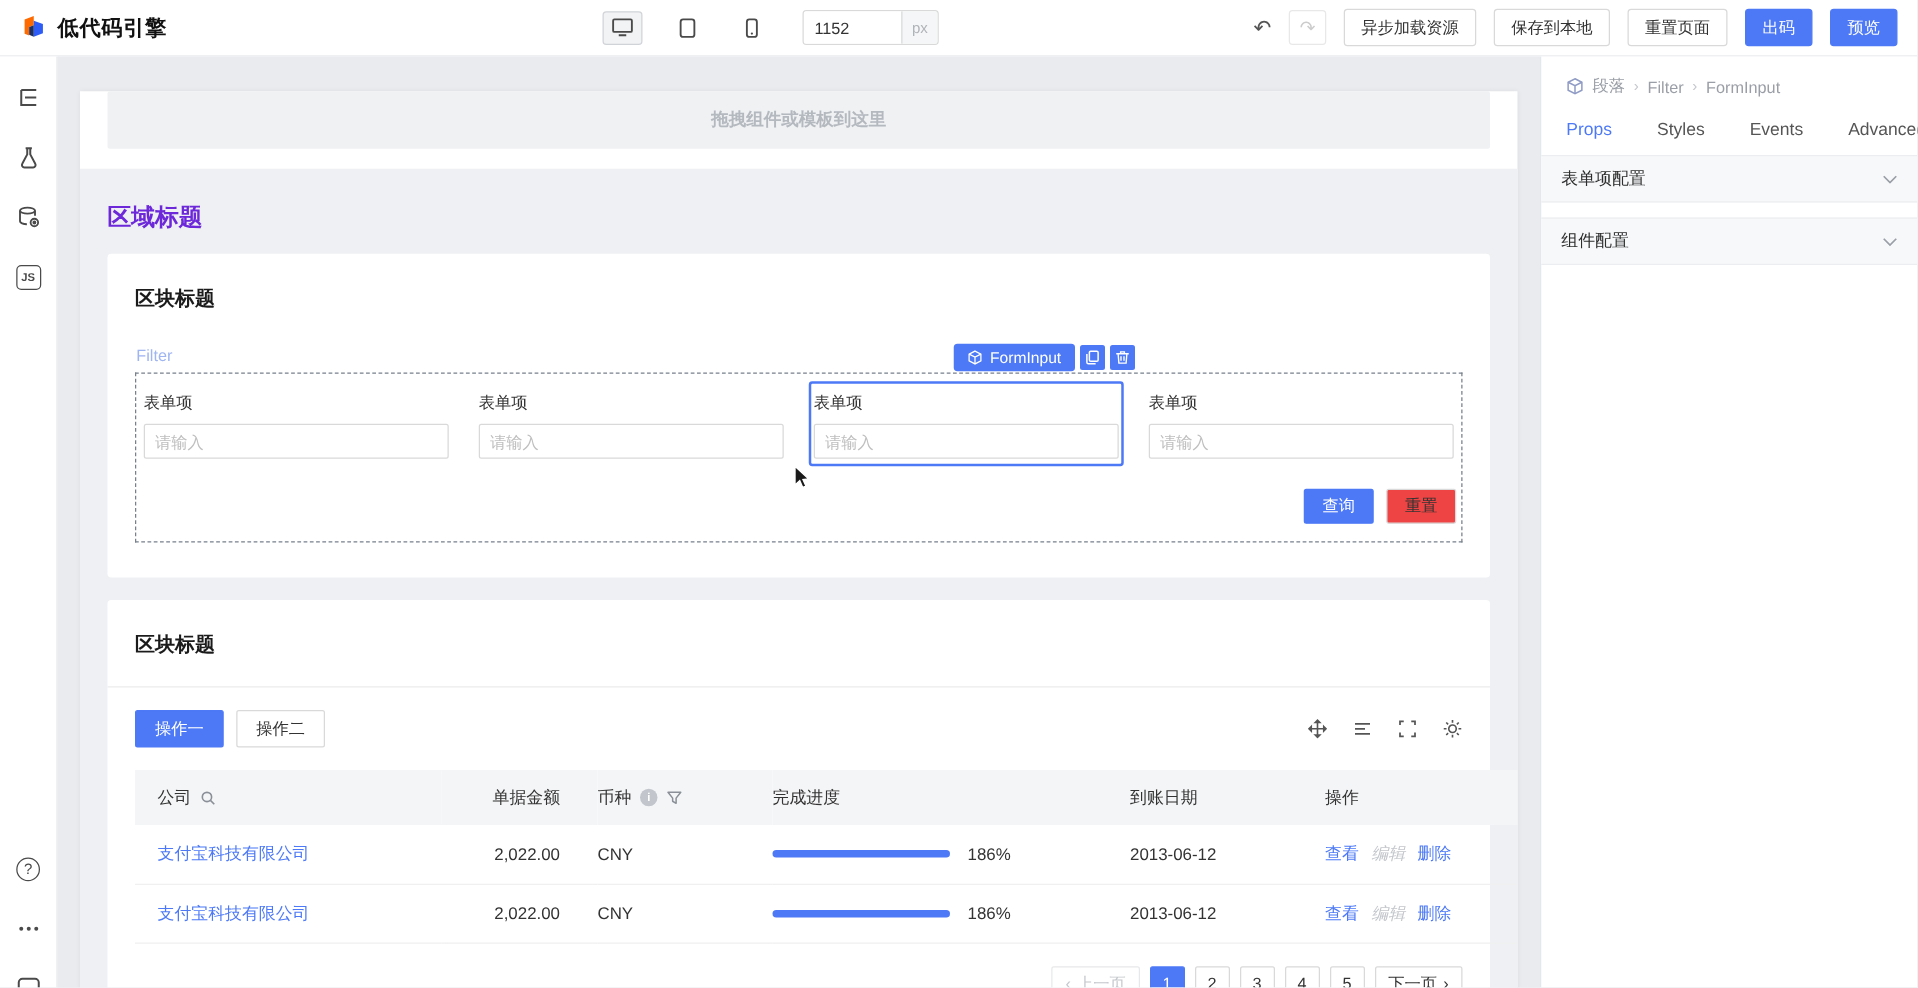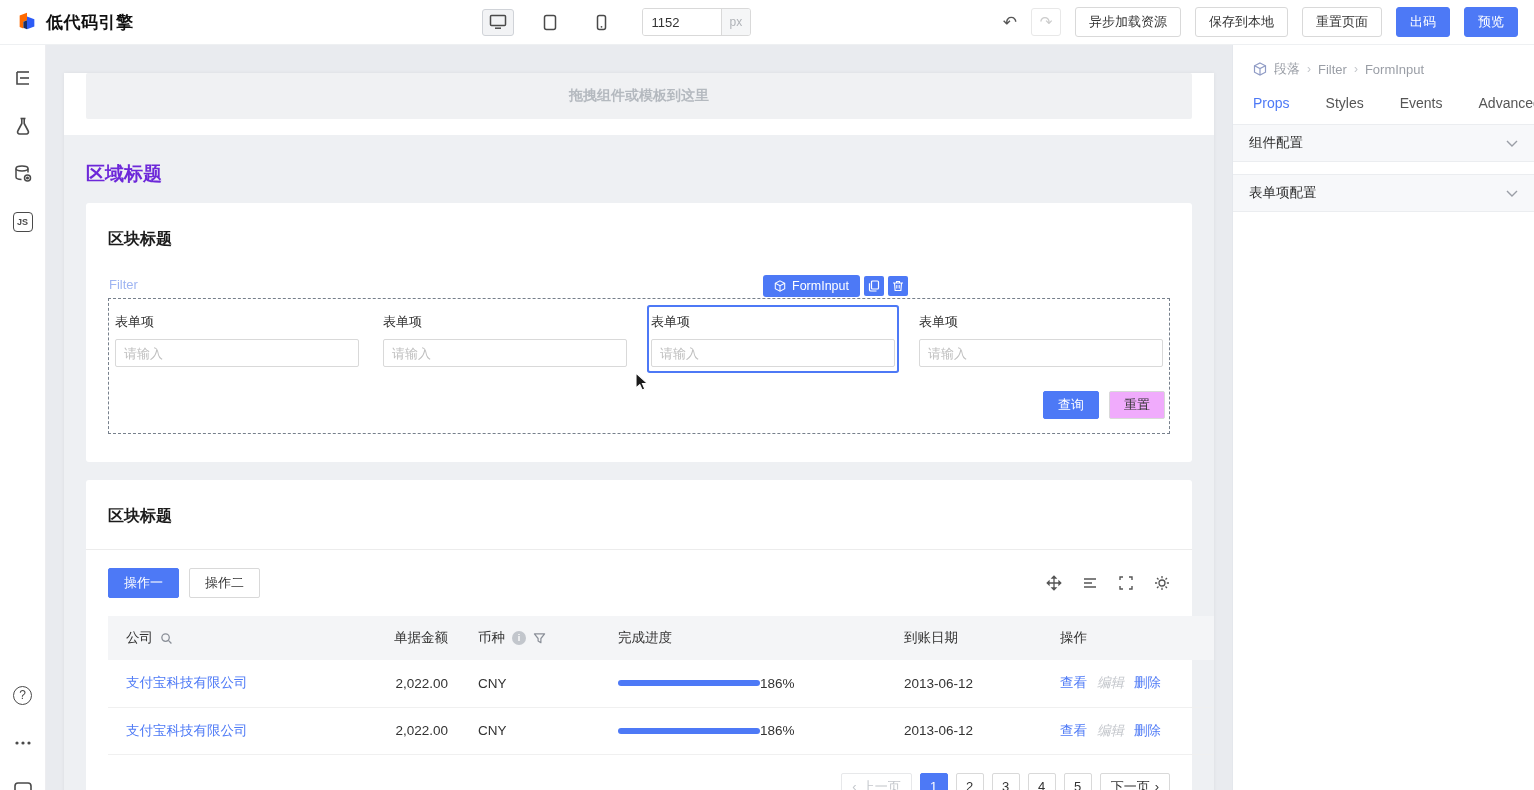--- a/index.html
+++ b/index.html
@@ -56,21 +56,21 @@
   .comp-pill em{font-style:normal;}
   .mini-btn{width:20px;height:20px;background:var(--accent);border-radius:2px;display:flex;align-items:center;justify-content:center;cursor:pointer;}
   .filter-box{border:1px dashed #77808c;padding:8px 2px 14px;}
   .form-grid{display:grid;grid-template-columns:repeat(4,1fr);gap:20px;padding:0 2px;}
   .form-item{padding:2px 2px 4px;}
   .form-item label{display:block;font-size:13px;color:#333;margin:4px 0 8px;font-family:Liberation Mono, monospace;}
   .form-item input{width:100%;height:28px;border:1px solid var(--border);border-radius:2px;padding:0 8px;font-size:13px;color:#333;font-family:inherit;outline:none;}
   .form-item input::placeholder{color:#bfbfbf;}
   .form-item.selected{box-shadow:0 0 0 2px var(--accent);border-radius:1px;}
   .filter-actions{display:flex;justify-content:flex-end;gap:10px;margin-top:20px;padding-right:2px;}
-  .s-btn{height:28px;padding:0 14px;border-radius:2px;font-size:13px;border:1px solid var(--border);background:#f0abfc;color:#333;cursor:pointer;font-family:inherit;}
+  .s-btn{height:28px;padding:0 14px;border-radius:2px;font-size:13px;border:1px solid var(--border);background:#ef4444;color:#333;cursor:pointer;font-family:inherit;}
   .s-btn.primary{background:var(--accent);border-color:var(--accent);color:#fff;}
 
   
   .table-card{margin-top:18px;padding-bottom:30px;}
   .card-head{padding:26px 22px 22px;border-bottom:1px solid #ececec;}
   .toolbar{display:flex;align-items:center;padding:18px 22px;}
   .toolbar .left{display:flex;gap:10px;}
   .m-btn{height:30px;padding:0 15px;border-radius:2px;font-size:13px;border:1px solid var(--border);background:#fff;color:#333;cursor:pointer;font-family:inherit;}
   .m-btn.primary{background:var(--accent);border-color:var(--accent);color:#fff;}
   .tool-icons{margin-left:auto;display:flex;align-items:center;gap:20px;color:#555;}
@@ -79,21 +79,21 @@
   table.data{margin:0 22px;width:1106px;border-collapse:collapse;font-size:13.5px;}
   table.data thead tr{background:#f4f5f7;height:44px;}
   table.data th{text-align:left;font-weight:500;color:#333;}
   table.data th .hcell{display:flex;align-items:center;gap:7px;}
   table.data tbody tr{height:47px;border-bottom:1px solid #f0f0f0;}
   .col-company{padding-left:18px;}
   .col-amount{text-align:right;padding-right:30px;}
   th.col-amount .hcell{justify-content:flex-end;}
   .link{color:var(--accent);cursor:pointer;text-decoration:none;}
   .info-dot{width:14px;height:14px;border-radius:50%;background:#c2c6cc;color:#fff;font-size:9px;font-weight:bold;display:inline-flex;align-items:center;justify-content:center;}
-  .progress-cell{display:flex;align-items:center;gap:0;}
+  .progress-cell{display:flex;align-items:center;gap:14px;}
   .progress-bar{width:142px;height:6px;border-radius:3px;background:var(--accent);}
   .action-edit{color:#c3c6cb;margin:0 10px;cursor:default;font-style:italic;}
   .pagination{display:flex;justify-content:flex-end;align-items:center;gap:8px;margin:18px 22px 4px;font-size:13px;}
   .pg{min-width:28px;height:28px;border:1px solid var(--border);border-radius:2px;background:#fff;display:flex;align-items:center;justify-content:center;cursor:pointer;color:#333;padding:0 4px;}
   .pg.text{padding:0 10px;gap:5px;}
   .pg.disabled{border-color:#e7e8ea;color:#c4c7cc;cursor:default;}
   .pg.active{background:var(--accent);border-color:var(--accent);color:#fff;}
 
   
   .rightpanel{width:302px;background:#fff;border-left:1px solid #e4e7ec;}
@@ -422,27 +422,27 @@
     </div>
 
     <div class="tabs">
       <span class="tab active">Props</span>
       <span class="tab">Styles</span>
       <span class="tab">Events</span>
       <span class="tab">Advanced</span>
     </div>
 
     <div class="acc-section">
-      <span>组件配置</span>
+      <span>表单项配置</span>
       <svg width="12" height="7" viewBox="0 0 12 7" fill="none" stroke="#9a9ea6" stroke-width="1.4">
           <path d="M1 1l5 5 5-5"></path>
         </svg>
     </div>
     <div class="acc-section">
-      <span>表单项配置</span>
+      <span>组件配置</span>
       <svg width="12" height="7" viewBox="0 0 12 7" fill="none" stroke="#9a9ea6" stroke-width="1.4">
           <path d="M1 1l5 5 5-5"></path>
         </svg>
     </div>
   </aside>
 </div>
 
 <div class="cursor">
   <svg width="18" height="22" viewBox="0 0 18 22">
       <path d="M5 2v15l3.8-3.4 2.4 5.4 2.6-1.1-2.4-5.3 4.6-.4z" fill="#1a1a1a" stroke="#fff" stroke-width="1.1"></path>

